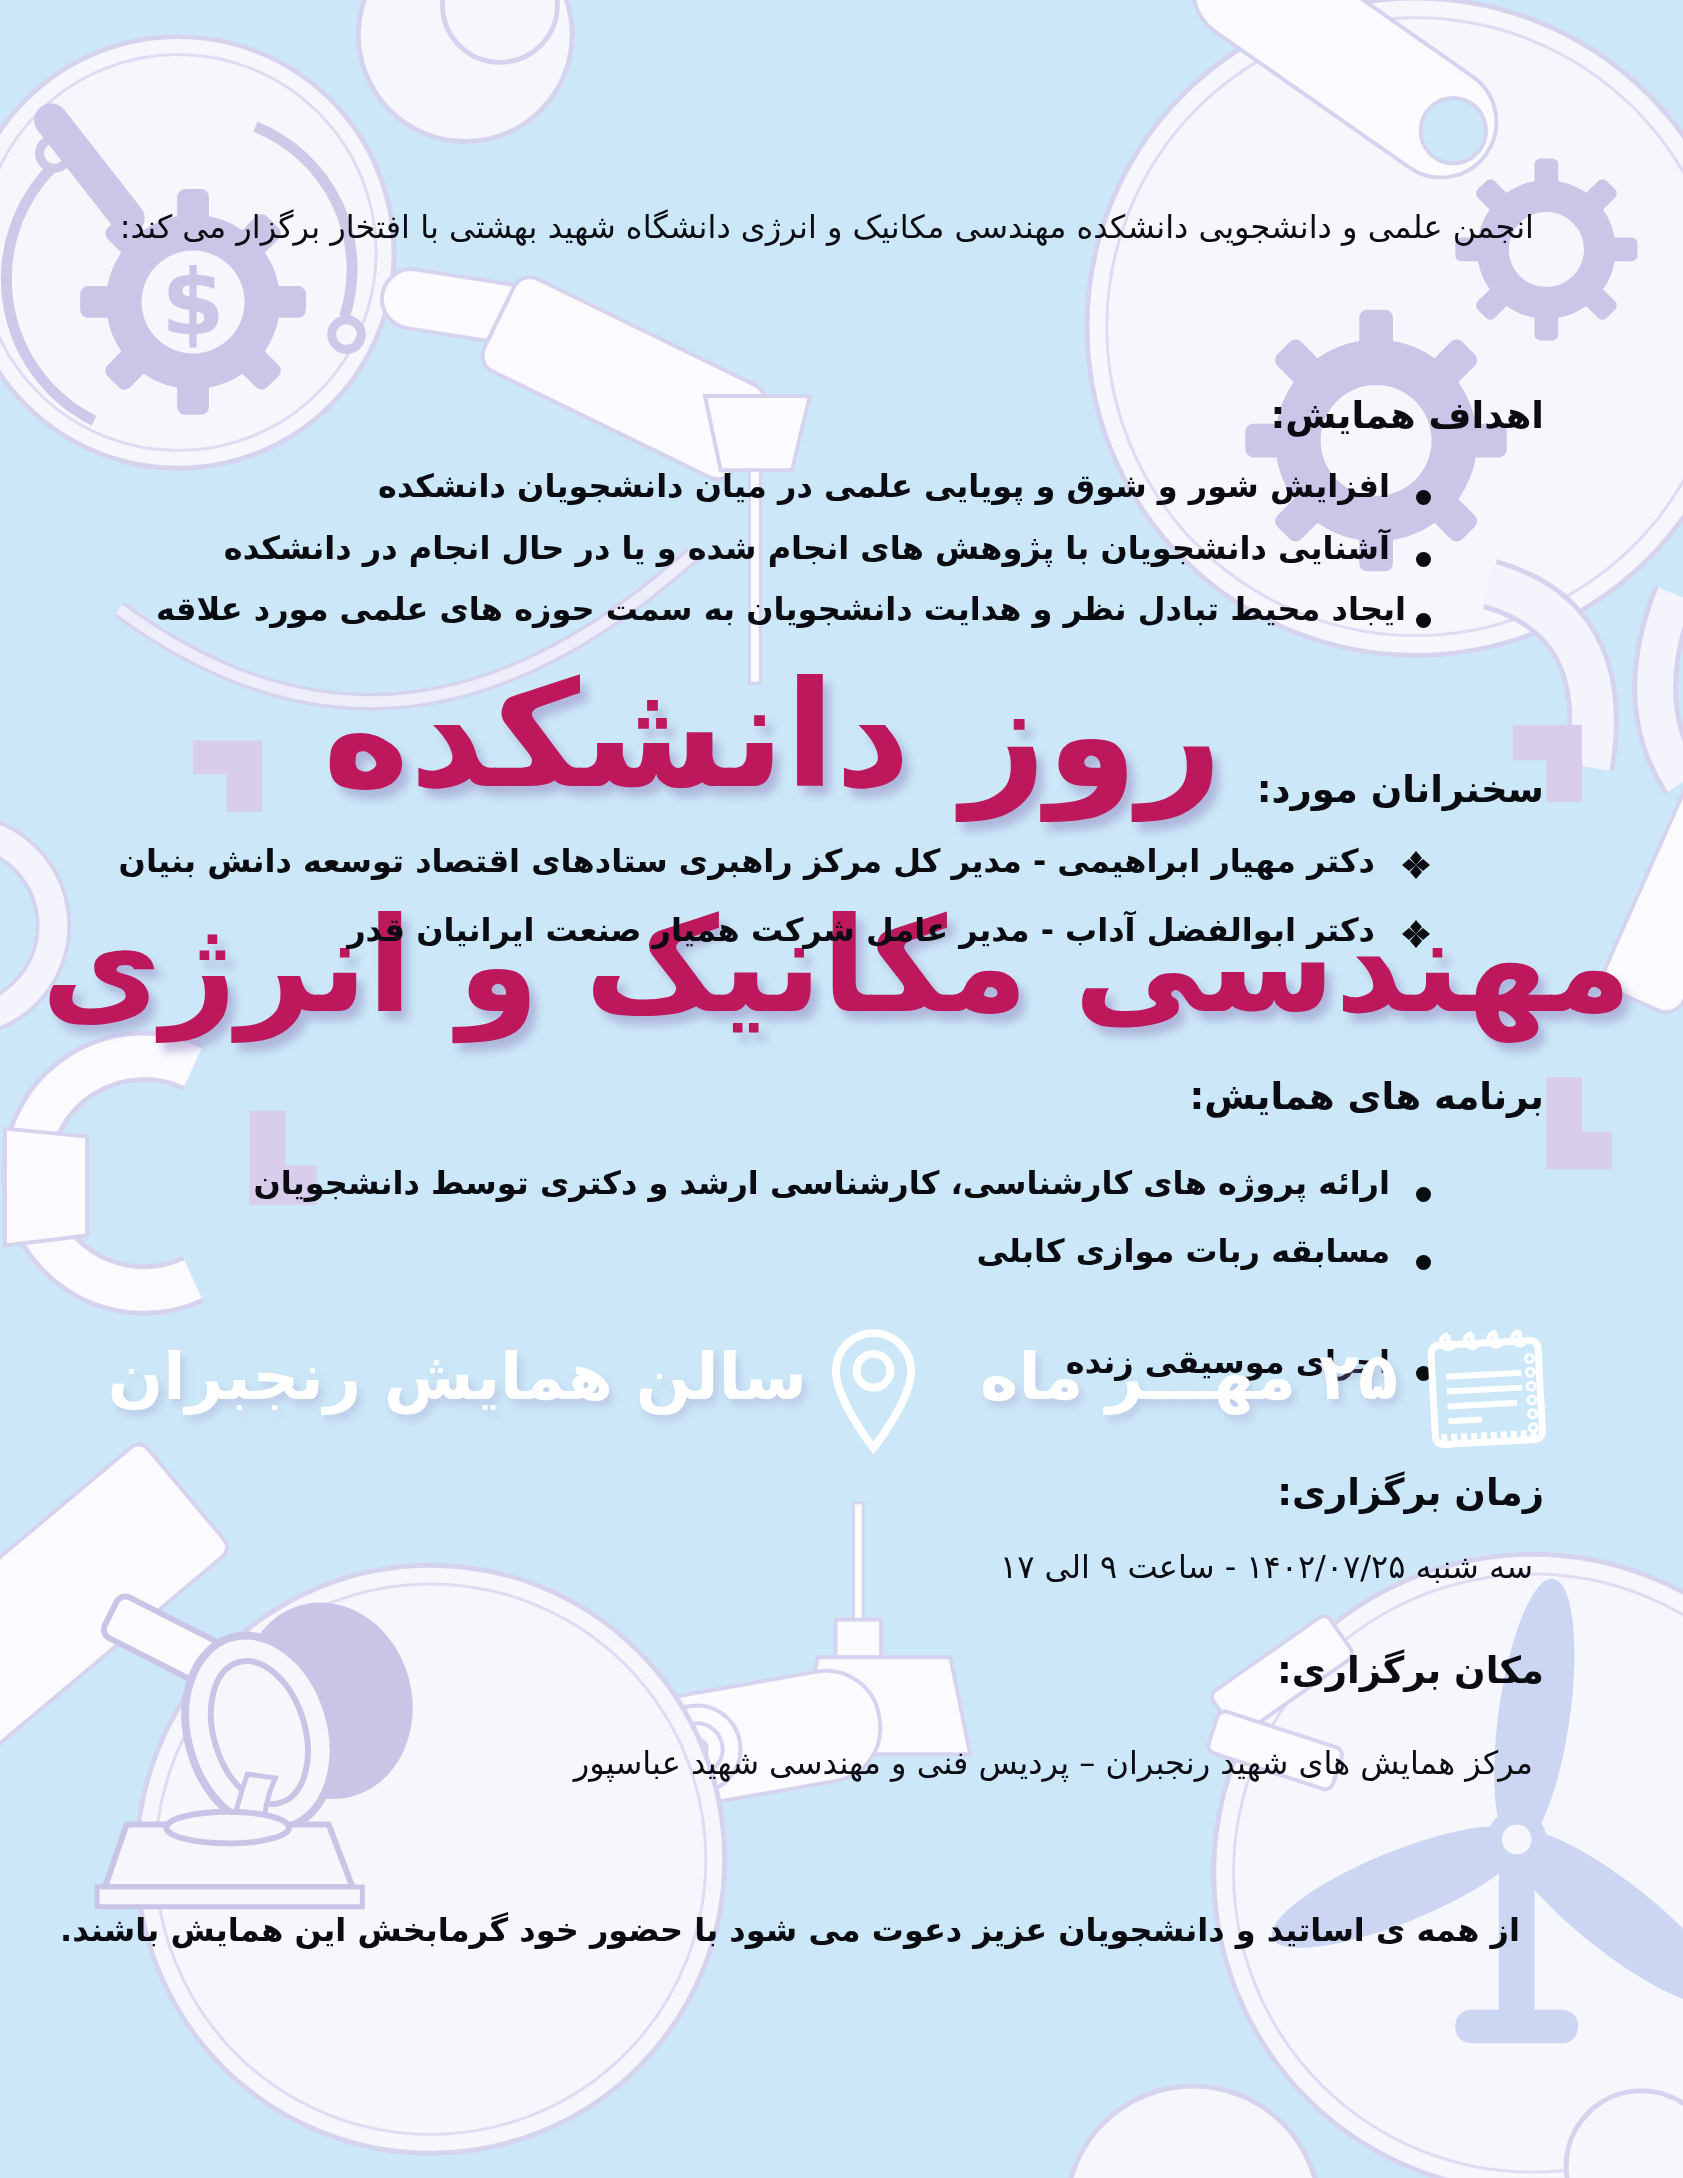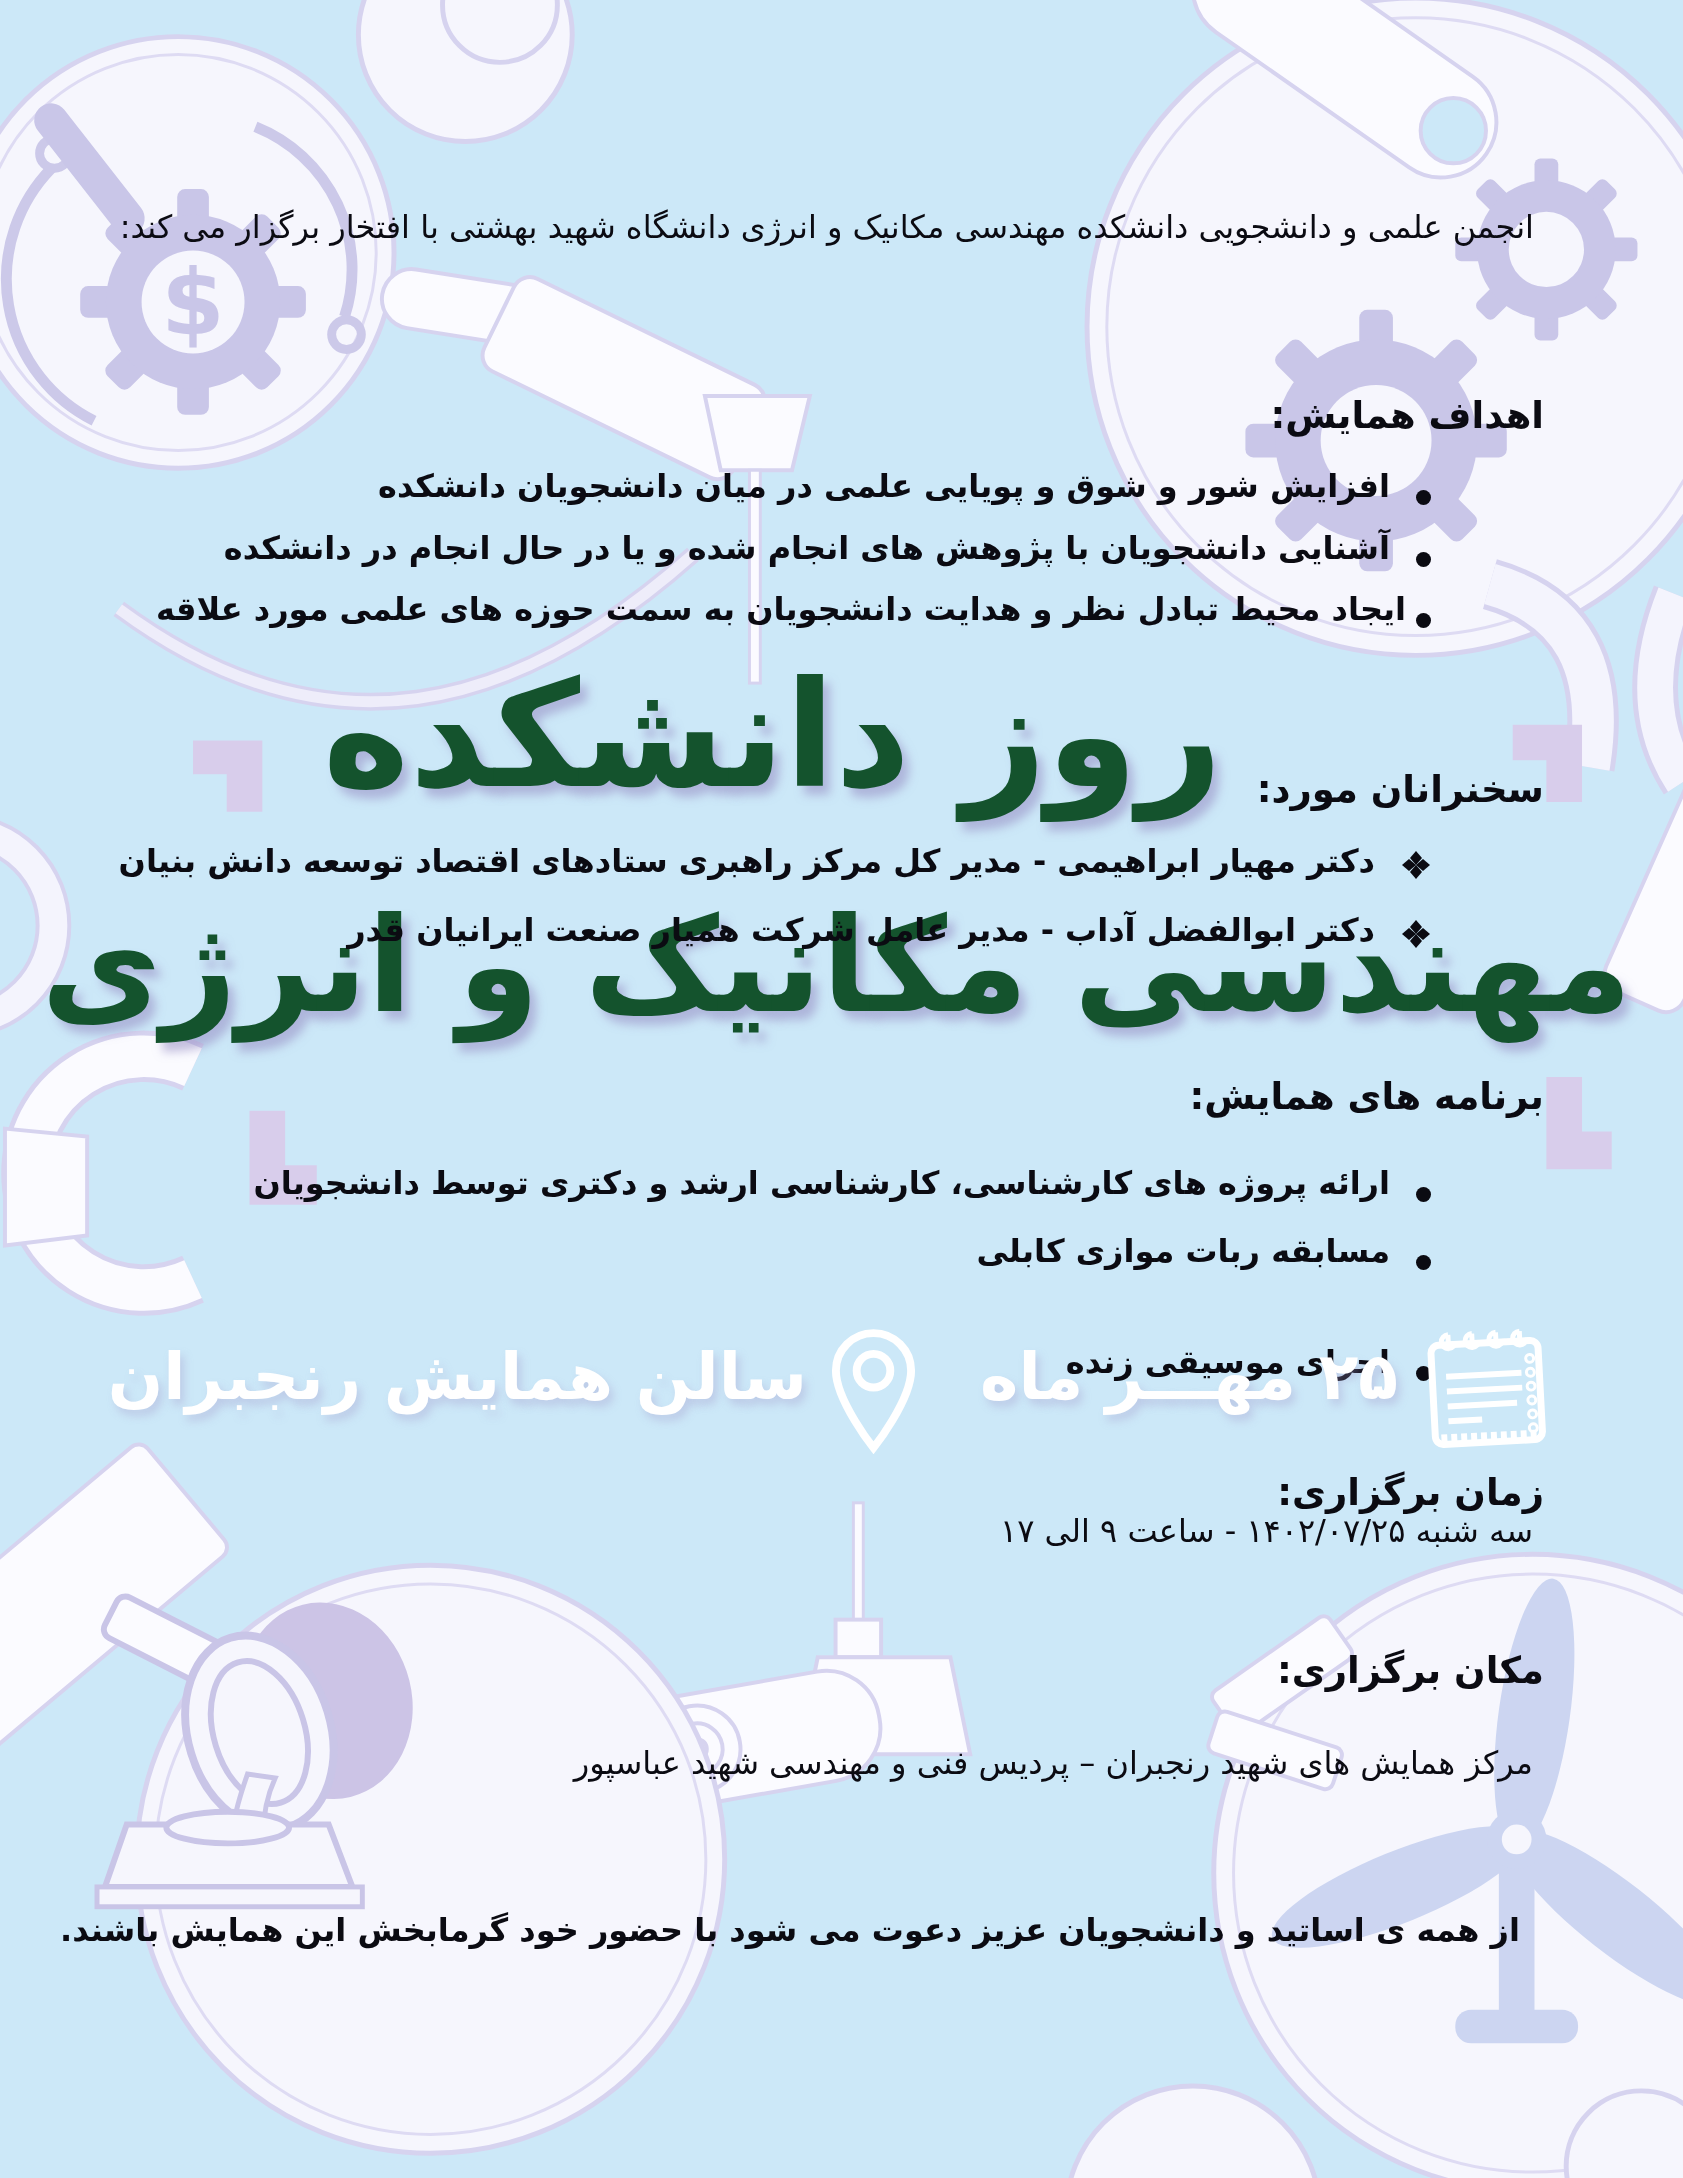--- a/index.html
+++ b/index.html
@@ -4,21 +4,21 @@
 <style>
   html,body{margin:0;padding:0;background:#9db8c8;}
   .page{
     position:relative; width:1683px; height:2178px; margin:0 auto;
     background:#cce8f8; overflow:hidden;
     font-family:"DejaVu Sans", sans-serif;
     direction:rtl; color:#0b0b12;
   }
   .deco{position:absolute; inset:0; z-index:0;}
   .wm{
-    position:absolute; z-index:1; color:#14532d; font-weight:bold;
+    position:absolute; z-index:1; color:#be185d; font-weight:bold;
     text-align:center; white-space:nowrap; line-height:1.1;
     text-shadow:7px 9px 10px rgba(150,140,195,.55);
   }
   .wm1{top:655px; left:307px; width:931px; font-size:147px;}
   .wm2{top:894px; left:10px; width:1653px; font-size:131px;}
   .txt{position:absolute; z-index:2; white-space:nowrap;}
   .intro{top:208px; right:149px; font-size:32px;}
   .title{top:291px; left:327px; width:673px; text-align:center; font-size:38px; font-weight:bold;}
   .heading{font-size:37px; font-weight:bold; right:139px;}
   .h-goals{top:394px;}
@@ -27,21 +27,21 @@
   .h-time{top:1471px;}
   .h-place{top:1649px;}
   .row{position:absolute; z-index:2; right:252px; display:flex; align-items:flex-end; gap:26px; white-space:nowrap;}
   .row .item-text{font-size:32px; font-weight:bold;}
   .dot{width:15px; height:15px; background:#0b0b12; border-radius:50%; flex:0 0 auto;}
   .dmark{width:30px; height:30px; flex:0 0 auto;}
   .g1{top:467px;} .g2{top:529px;} .g3{top:590px;gap:10px;}
   .s1{top:842px;} .s2{top:911px;}
   .p1{top:1164px;} .p2{top:1232px;} .p3{top:1343px;}
   .value{font-size:32px; right:150px;}
-  .v-time{top:1512px;}
+  .v-time{top:1548px;}
   .v-place{top:1744px;}
   .closing{top:1911px; right:163px; font-size:32px; font-weight:bold;}
   .banner{position:absolute; z-index:2; color:#ffffff; font-weight:bold; font-size:65px; white-space:nowrap;
           text-shadow:4px 6px 8px rgba(160,150,200,.35);}
   .b-date{top:1339px; right:285px;}
   .b-venue{top:1339px; right:876px;}
   .icon-abs{position:absolute; z-index:2;}
 </style>
 </head>
 <body>

